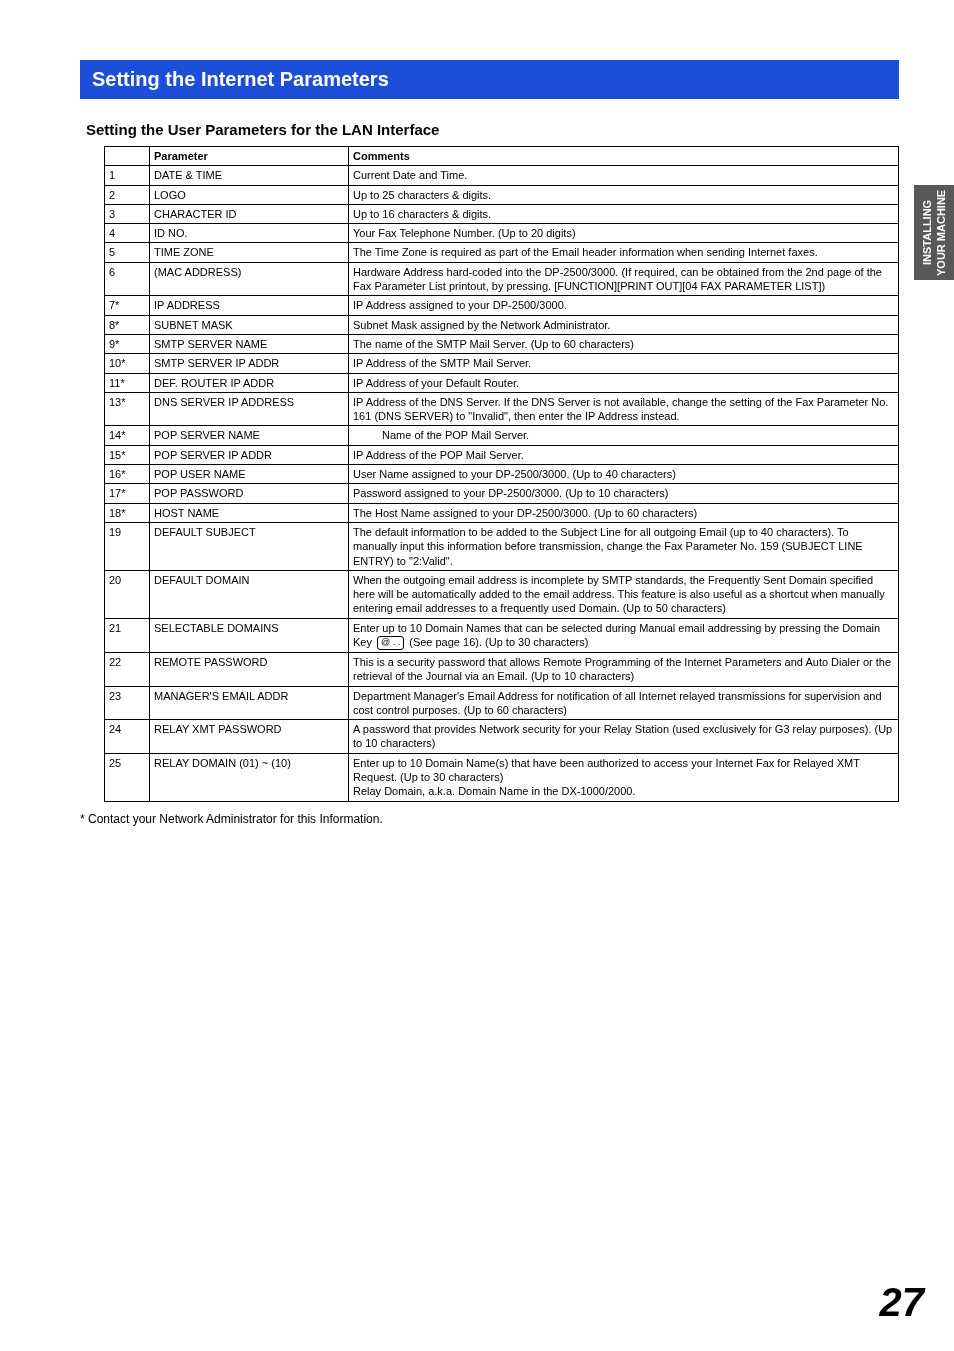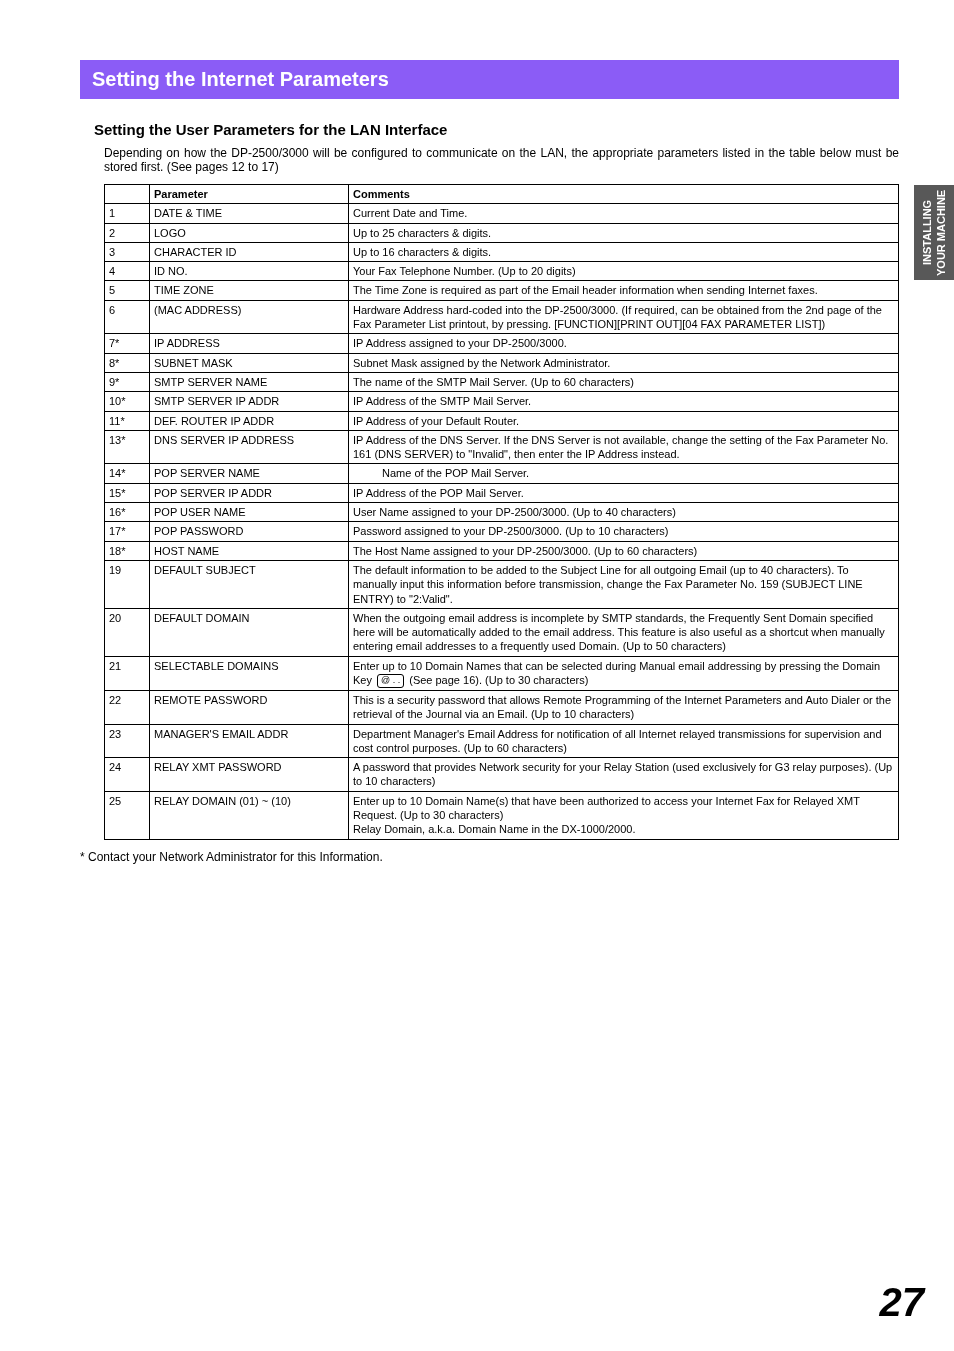--- a/index.html
+++ b/index.html
@@ -31,31 +31,31 @@
     font-weight: bold;
     display: flex;
     align-items: center;
     justify-content: center;
     writing-mode: vertical-rl;
     transform: rotate(180deg);
     text-align: center;
     line-height: 1.3;
   }
   .section-bar {
-    background: #8b5cf6;
+    background: #1d4ed8;
     color: #fff;
     font-size: 20px;
     font-weight: bold;
     padding: 8px 12px;
     margin-bottom: 22px;
   }
   .subheading {
     font-size: 15px;
     font-weight: bold;
-    margin: 10px 0 8px 14px;
+    margin: 10px 0 8px 6px;
   }
   .intro {
     font-size: 12px;
     margin: 0 0 10px 0;
     text-align: justify;
     padding-left: 24px;
   }
   table {
     width: 100%;
     border-collapse: collapse;
@@ -101,21 +101,20 @@
 <body>
 
 <div class="side-tab">INSTALLING YOUR MACHINE</div>
 
 <div class="page">
 
   <div class="section-bar">Setting the Internet Parameters</div>
 
   <div class="subheading">Setting the User Parameters for the LAN Interface</div>
 
-  <p class="intro">Depending on how the DP-2500/3000 will be configured to communicate on the LAN, the appropriate parameters listed in the table below must be stored first. (See pages 12 to 17)</p>
 
   <table>
     <thead>
       <tr>
         <th class="col-num"></th>
         <th class="col-param">Parameter</th>
         <th>Comments</th>
       </tr>
     </thead>
     <tbody id="tbody">

